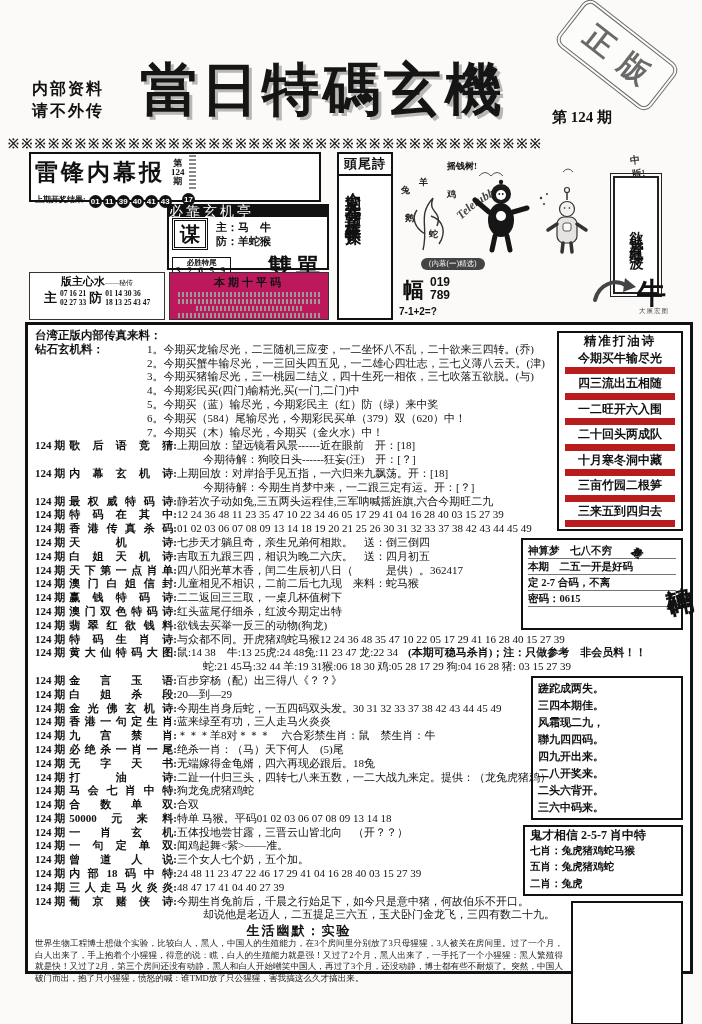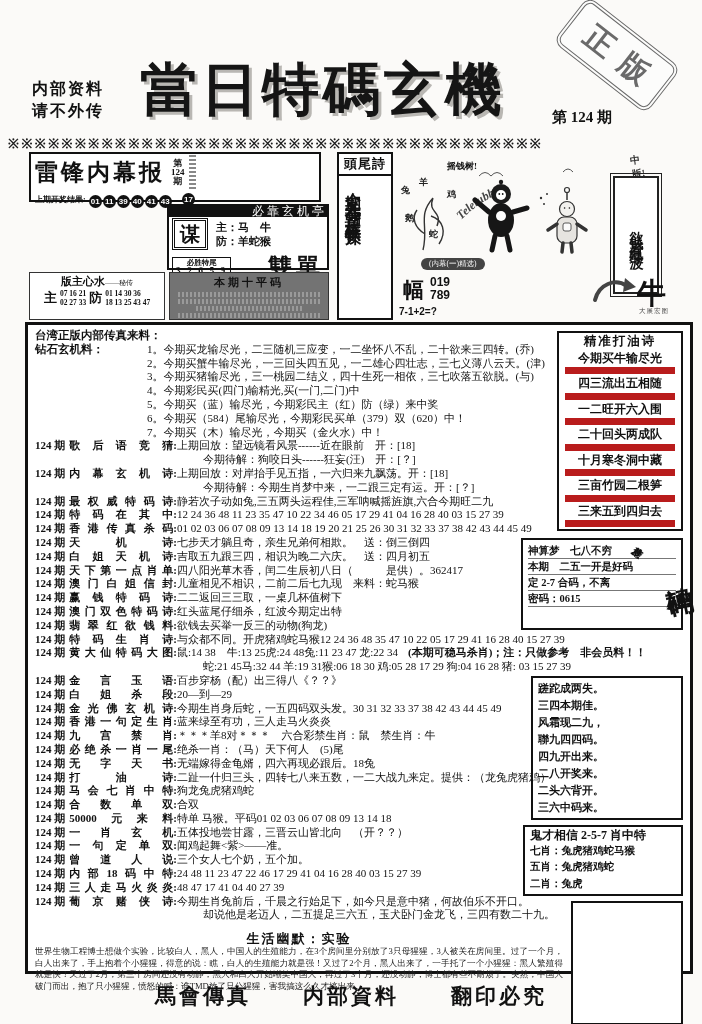--- a/index.html
+++ b/index.html
@@ -22,37 +22,37 @@
   .lf-toprow { display:flex; align-items:center; }
   .lf-title { font-size:23px; font-weight:900; letter-spacing:3px; white-space:nowrap; }
   .lf-issue { margin-left:6px; font-size:9px; font-weight:bold; line-height:9px; text-align:center; }
   .lf-side { margin-left:4px; width:7px; height:34px; background:repeating-linear-gradient(180deg,#888 0 2px,transparent 2px 4px); }
   .lf-botrow { display:flex; align-items:center; gap:2px; margin-top:1px; }
   .lf-reslabel { font-size:8px; font-weight:bold; white-space:nowrap; }
   .ball { display:inline-flex; width:13px; height:13px; border-radius:50%; background:#111; color:#fff; font-size:8px; font-weight:bold; align-items:center; justify-content:center; margin-left:1px; font-family:"Liberation Sans",sans-serif; }
   .lf-dash { font-size:10px; font-weight:bold; margin:0 1px; }
 
   .scheme { left:142px; top:52px; width:162px; height:66px; }
-  .sc-head { background:#111; color:#fff; font-size:12px; letter-spacing:3px; text-align:right; line-height:11px; }
+  .sc-head { background:#111; color:#fff; font-size:14px; letter-spacing:3px; text-align:left; line-height:11px; }
   .sc-mid { display:flex; align-items:center; padding:1px 3px; }
   .mou { border:3px double #111; font-size:20px; font-weight:900; padding:0 5px; line-height:26px; }
   .sc-zhufang { margin-left:8px; font-size:11px; font-weight:bold; line-height:14px; white-space:nowrap; }
   .sc-bot { display:flex; align-items:center; padding:0 3px; }
   .tails { border:1px solid #111; font-size:7.5px; font-weight:bold; padding:0 3px; line-height:9px; text-align:center; }
   .tails b { display:block; font-size:9.5px; letter-spacing:2px; }
   .shuangdan { margin-left:auto; font-size:24px; font-weight:900; letter-spacing:4px; }
 
   .xinshui { left:4px; top:120px; width:136px; height:48px; border:1px solid #333; background:#fff; padding:1px 3px; position:absolute; }
   .xs-title { text-align:center; font-size:11px; font-weight:900; }
   .xs-title small { font-size:7px; font-weight:normal; }
   .xs-row { display:flex; gap:3px; justify-content:center; }
   .xs-big { font-size:13px; font-weight:900; }
   .xs-nums { font-size:7.5px; line-height:9px; font-weight:bold; white-space:nowrap; }
 
-  .pingma { left:144px; top:120px; width:160px; height:48px; border:1px solid #333; background:#737373; padding:2px 4px; position:absolute; }
+  .pingma { left:144px; top:120px; width:160px; height:48px; border:1px solid #333; background:#be185d; padding:2px 4px; position:absolute; }
   .pm-title { text-align:center; font-size:11px; font-weight:900; letter-spacing:3px; }
   .noise { height:5px; margin:2px 4px; background:repeating-linear-gradient(90deg,#9a9a9a 0 2px,transparent 2px 4px); }
   .noise.short { margin:2px 22px; }
 
   .poembox { left:312px; top:0; width:56px; height:168px; padding:0; }
   .pb-head { border-bottom:2px solid #111; text-align:center; font-size:13px; font-weight:900; letter-spacing:1px; line-height:20px; }
   .pb-body { height:142px; writing-mode:vertical-rl; display:flex; padding:3px 2px; }
   .vline { font-size:16px; font-weight:900; letter-spacing:3px; line-height:25px; }
 
   .cartoon { position:absolute; left:370px; top:2px; width:216px; height:164px; }
@@ -97,21 +97,21 @@
   .ss-lines div { font-size:10.5px; font-weight:bold; line-height:15px; border-bottom:1px solid #777; white-space:nowrap; }
   .ss-big { position:absolute; right:2px; top:26px; font-size:27px; font-weight:900; transform:rotate(-12deg); writing-mode:vertical-rl; letter-spacing:4px; }
   .ss-diag { position:absolute; right:28px; top:2px; font-size:10px; font-weight:bold; transform:rotate(40deg); writing-mode:vertical-rl; }
   .quatrain { width:152px; padding:2px 5px; display:grid; grid-template-columns:1fr; }
   .quatrain div { font-size:11px; font-weight:bold; line-height:17px; white-space:nowrap; }
   .guicai { width:160px; padding:2px 5px; }
   .gc-title { font-size:12px; font-weight:900; white-space:nowrap; }
   .gc-lines div { font-size:10.5px; font-weight:bold; line-height:16.5px; white-space:nowrap; }
   .emptybox { width:112px; height:124px; }
 
-  .humor-title { text-align:center; font-size:13px; font-weight:900; letter-spacing:2px; margin-top:10px; }
+  .humor-title { text-align:center; font-size:13px; font-weight:900; letter-spacing:2px; margin-top:2px; }
   .humor-text { font-size:8.6px; line-height:11.5px; text-align:justify; color:#222; }
 
   
   .footer { position:absolute; left:0; top:982px; width:702px; text-align:center; font-size:21px; font-weight:900; letter-spacing:3px; }
   .footer span { margin:0 26px; }
 </style>
 </head>
 <body>
 
 <div id="page">
@@ -369,15 +369,14 @@
         <div class="row"><span class="pfx">124 期</span><span class="lbl">三人走马火炎炎</span><span class="cln">:</span><span>48 47 17 41 04 40 27 39</span></div>
       </div>
 
     <div class="row"><span class="pfx">124 期</span><span class="lbl">葡京赌侠诗</span><span class="cln">:</span><span>今期生肖兔前后，千晨之行始足下，如今只是意中猪，何故伯乐不开口。</span></div>
     <div class="row indent">却说他是老迈人，二五提足三六五，玉犬卧门金龙飞，三四有数二十九。</div>
 
     <div class="humor-title">生活幽默：实验</div>
     <div class="humor-text">世界生物工程博士想做个实验，比较白人，黑人，中国人的生殖能力，在3个房间里分别放了3只母猩猩，3人被关在房间里。过了一个月，白人出来了，手上抱着个小猩猩，得意的说：瞧，白人的生殖能力就是强！又过了2个月，黑人出来了，一手托了一个小猩猩：黑人繁殖得就是快！又过了2月，第三个房间还没有动静，黑人和白人开始嘲笑中国人，再过了3个月，还没动静，博士都有些不耐烦了。突然，中国人破门而出，抱了只小猩猩，愤怒的喊：谁TMD放了只公猩猩，害我搞这么久才搞出来。</div>
   </div>
 
-  <div class="footer"><span>馬會傳真</span><span>内部資料</span><span>翻印必究</span></div>
 
 </div>
 
 </body></html>

